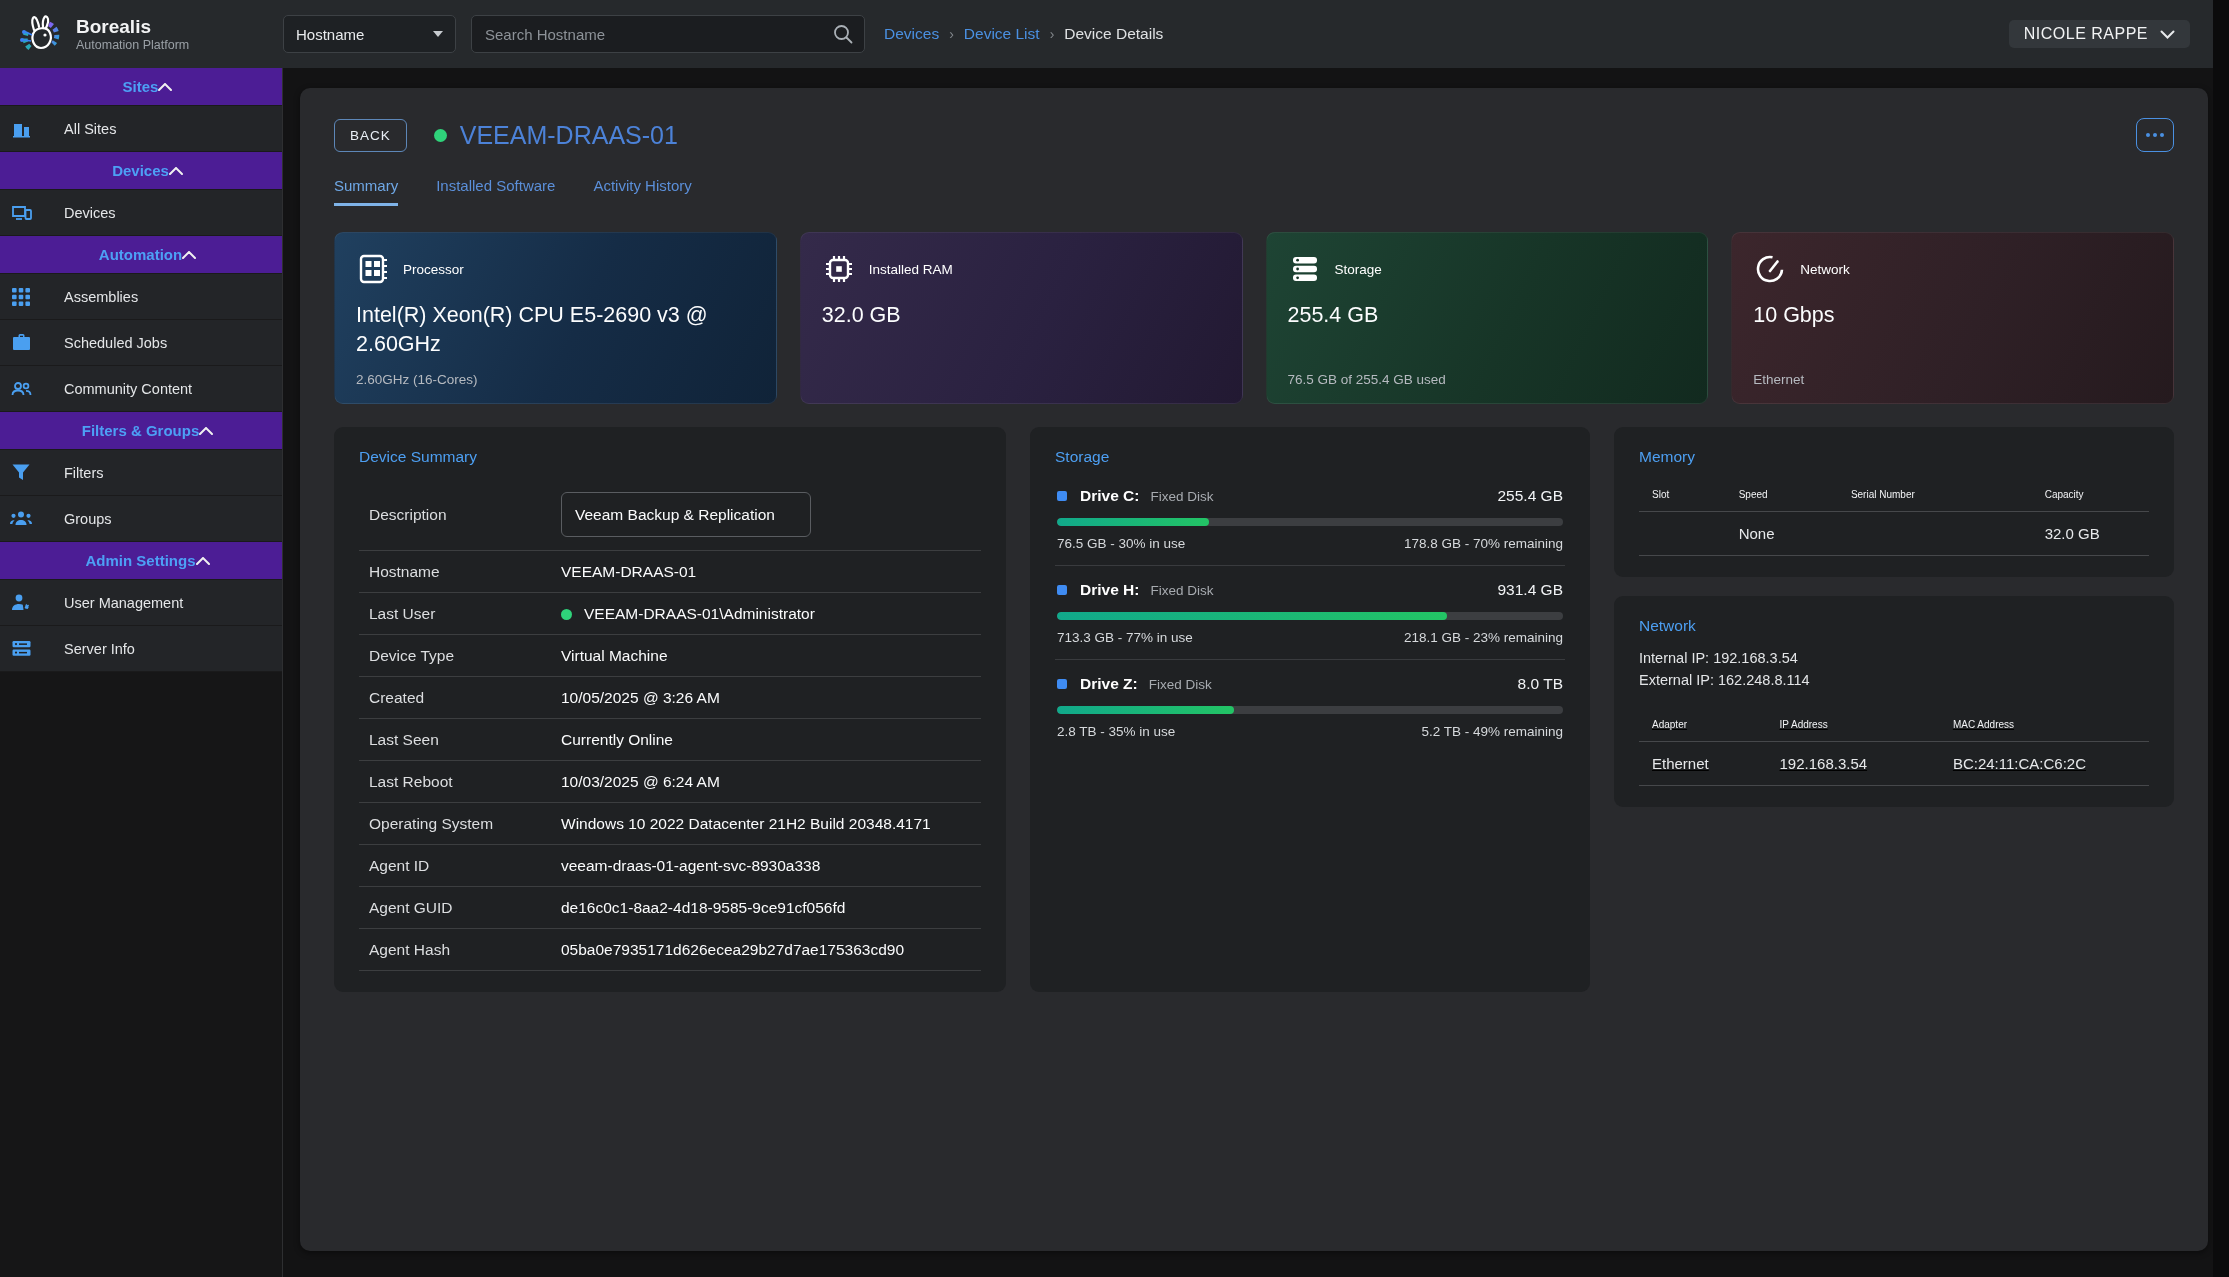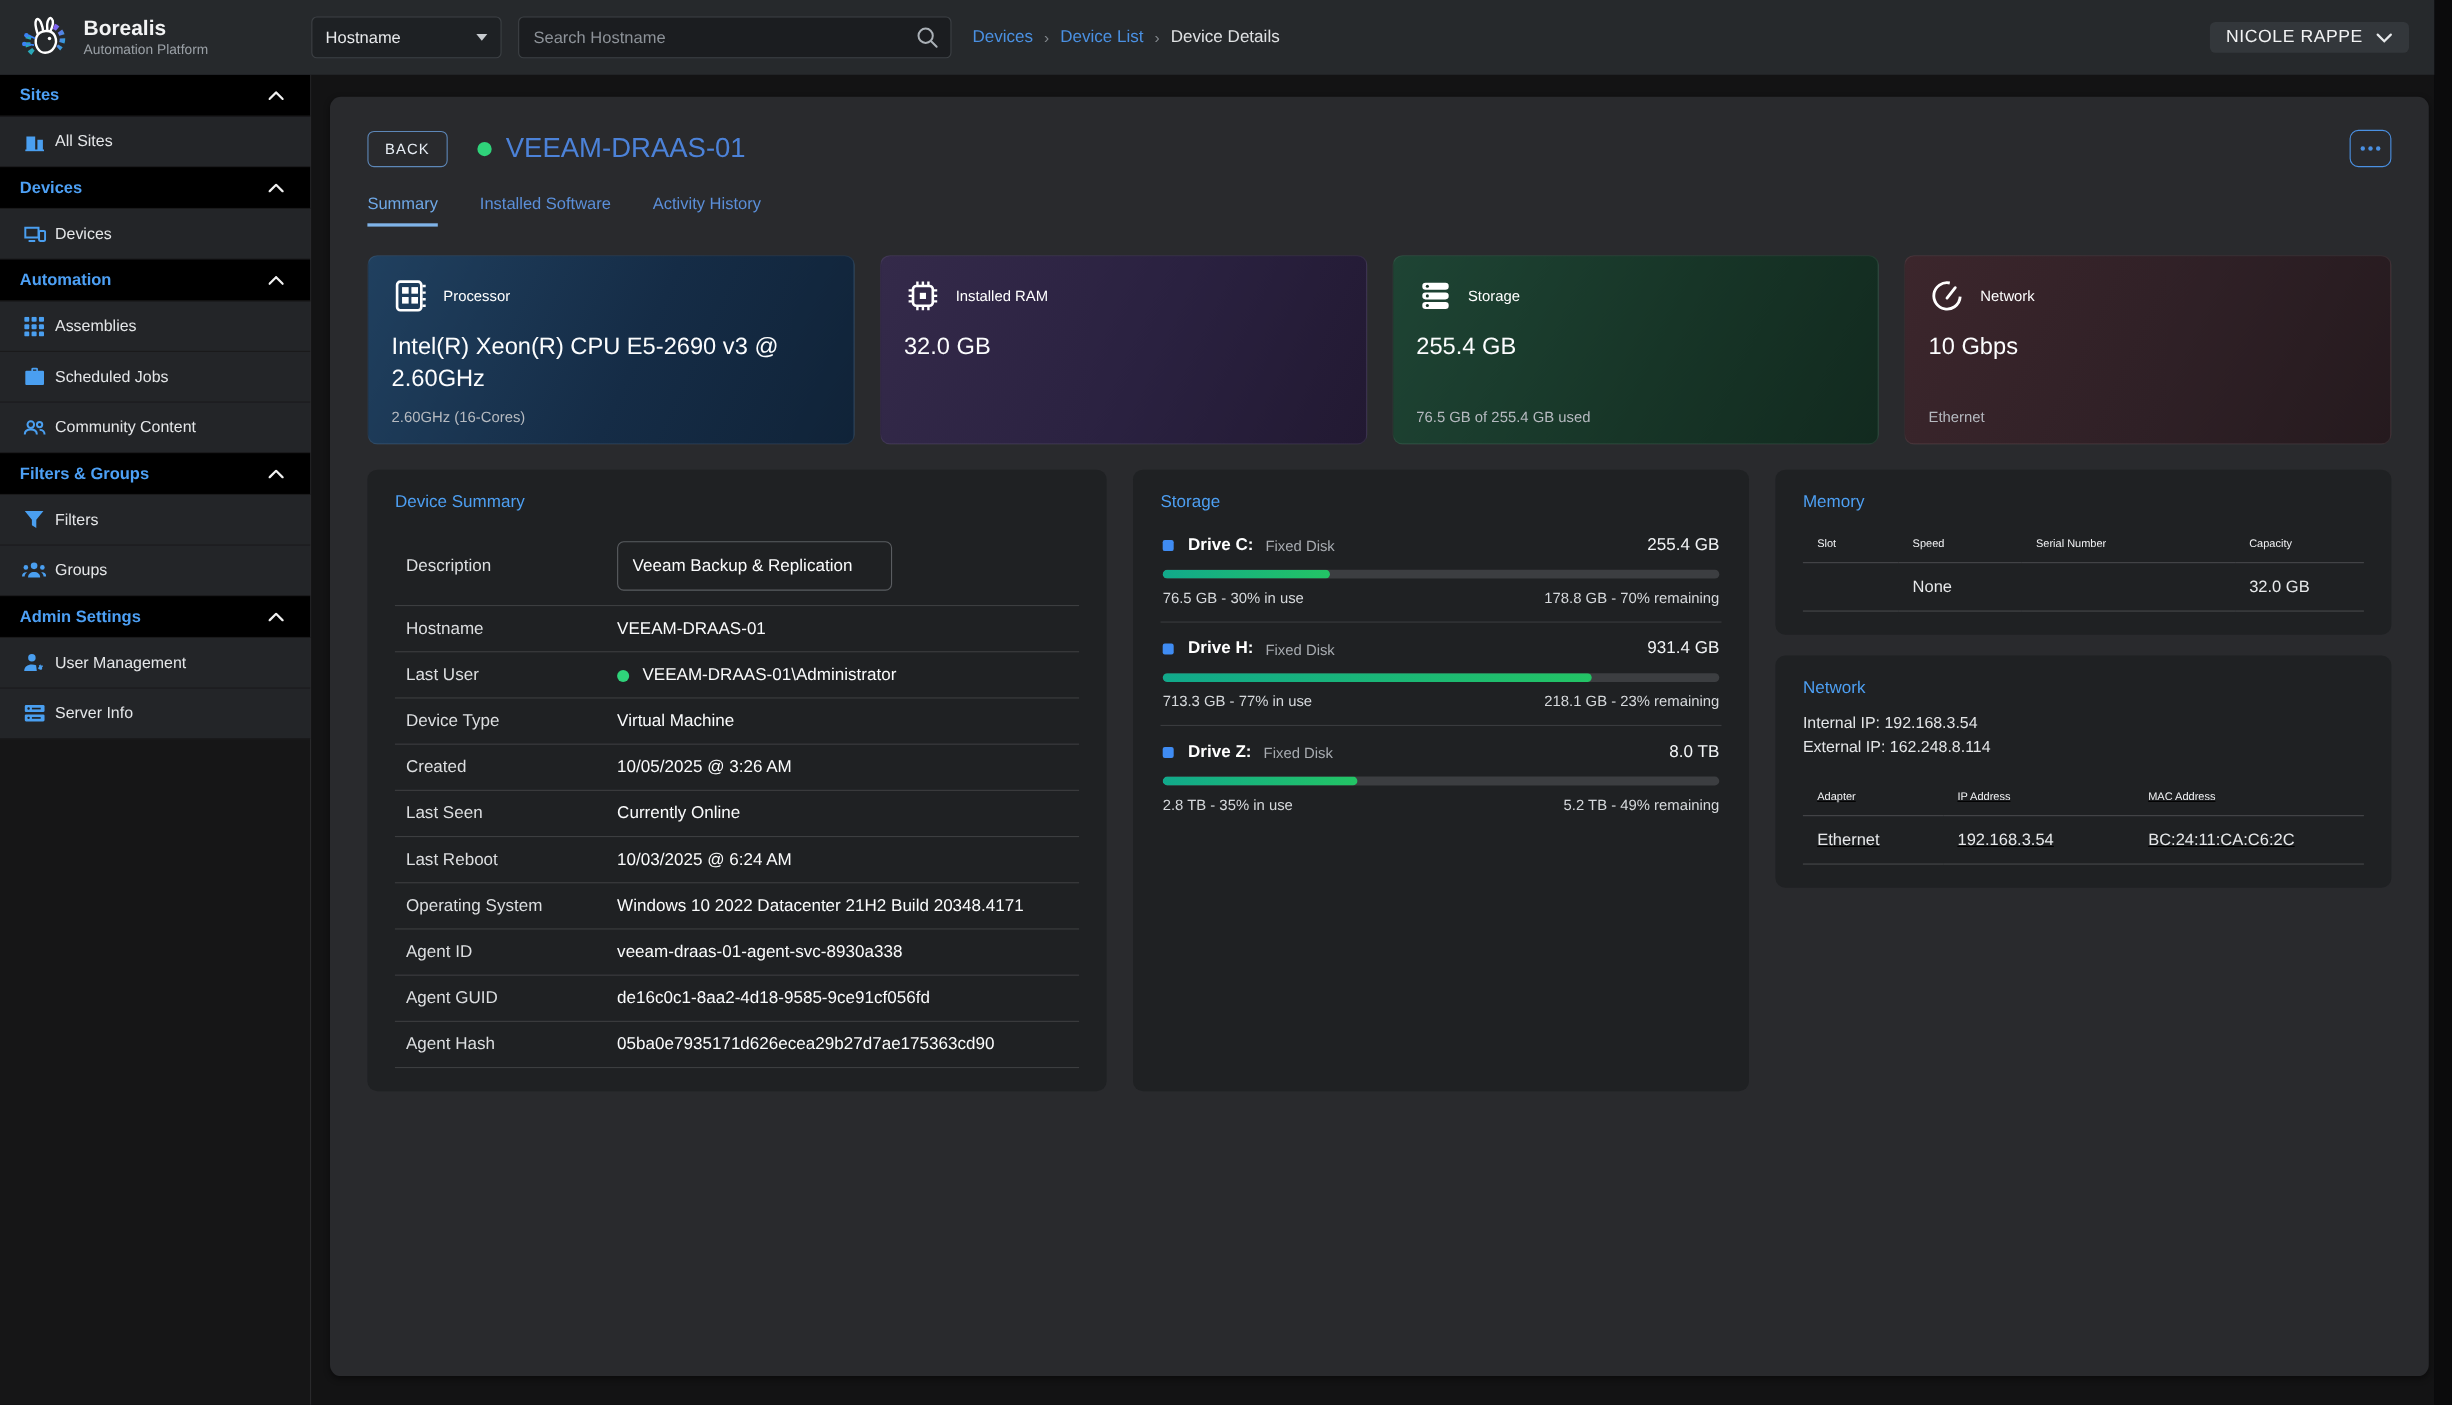--- a/index.html
+++ b/index.html
@@ -29,25 +29,25 @@
   .crumb-sep { color:#82878c; font-size:14px; }
   .crumb-current { color:#dfe1e3; }
   .topbar-spacer { flex:1; }
   .user-menu { height:28px; margin-right:23px; background:#33373b; border:none; border-radius:5px;
                display:flex; align-items:center; gap:12px; padding:0 15px; color:#f2f3f4;
                font-size:16px; letter-spacing:.5px; cursor:pointer; font-family:inherit; }
 
   
   .sidebar { position:absolute; left:0; top:68px; width:283px; height:1209px;
              background:#161617; border-right:1px solid #2e2f31; }
-  .side-header { height:38px; background:#000000; display:flex; align-items:center; justify-content:space-between;
-                 padding:0 24px 0 18px; border-bottom:1px solid #1a1a1b; cursor:pointer; }
+  .side-header { height:38px; background:#4c1d95; display:flex; align-items:center; justify-content:center;
+                 padding:0 24px 0 37px; border-bottom:1px solid #1a1a1b; cursor:pointer; }
   .side-header span { color:#4da0f5; font-size:15px; font-weight:bold; }
-  .side-item { height:46px; background:#232528; display:flex; align-items:center; gap:8px;
-               padding:0 0 0 20px; border-bottom:1px solid #1a1a1b; color:#e4e6e8; font-size:14.5px; cursor:pointer; }
+  .side-item { height:46px; background:#232528; display:flex; align-items:center; gap:32px;
+               padding:0 0 0 10px; border-bottom:1px solid #1a1a1b; color:#e4e6e8; font-size:14.5px; cursor:pointer; }
   .side-item .ico { width:22px; display:flex; justify-content:center; }
 
   
   .content { position:absolute; left:283px; top:68px; width:1930px; height:1209px; background:#131314;
              padding:20px 5px 26px 17px; }
   .device-panel { width:1908px; height:1163px; background:#292a2d; border-radius:10px;
                   padding:30px 34px; box-shadow:0 2px 6px rgba(0,0,0,.45); }
 
   .panel-header { display:flex; align-items:center; }
   .back-btn { background:transparent; border:1px solid #5d87b8; border-radius:6px; color:#e8eef5;

